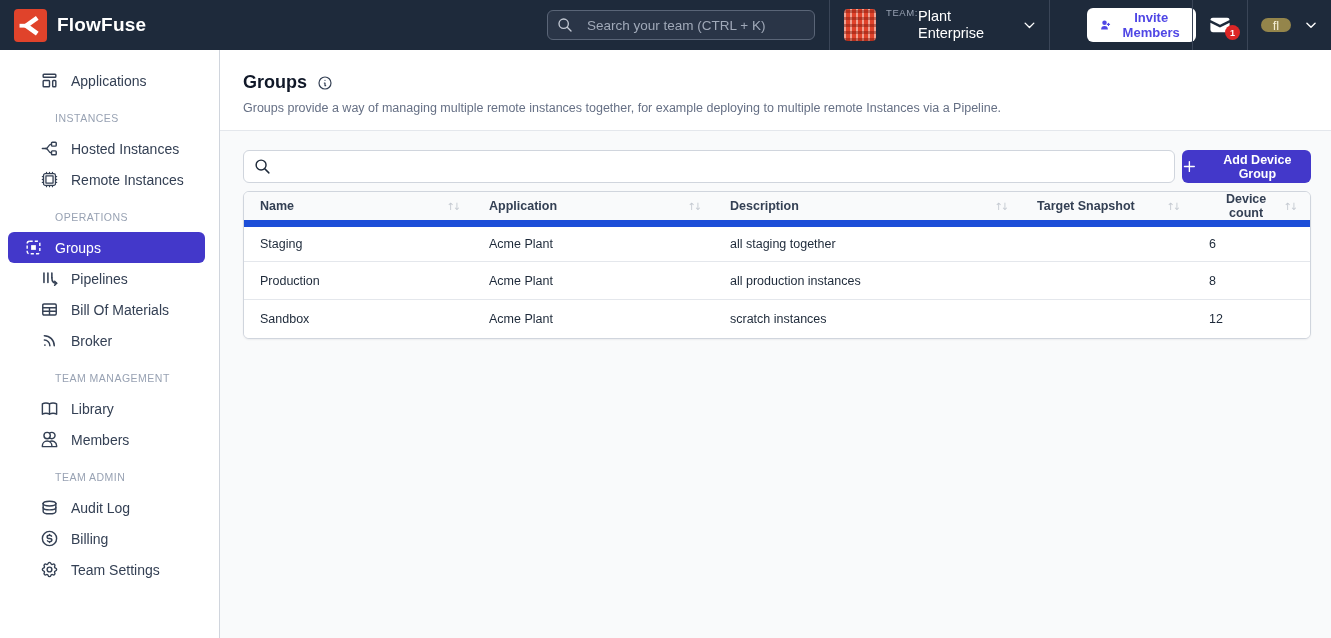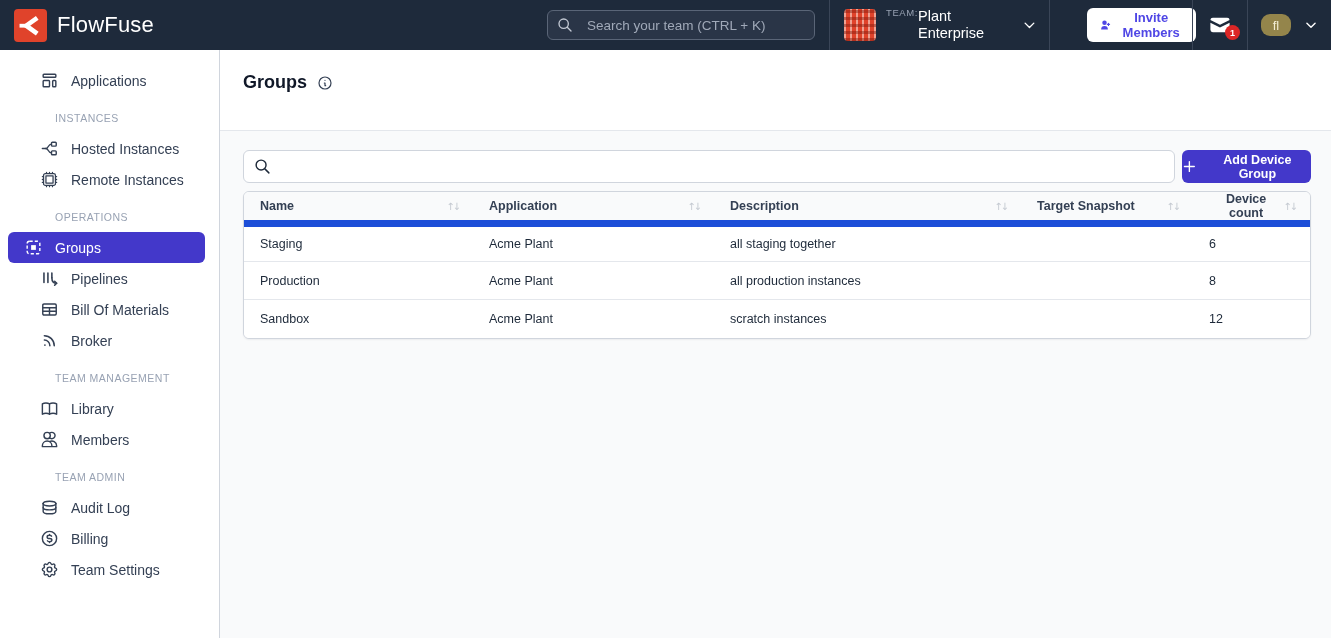--- a/index.html
+++ b/index.html
@@ -4,21 +4,21 @@
 <style>
   * { margin:0; padding:0; box-sizing:border-box; }
   html,body { width:1331px; height:638px; overflow:hidden; }
   body { font-family:"Liberation Sans", sans-serif; background:#F9FAFB; position:relative; }
   svg { display:block; }
 
   
   .topbar { position:absolute; top:0; left:0; width:1331px; height:50px; background:#1E2A3B; z-index:20; }
   .logo { position:absolute; left:14px; top:0; height:50px; display:flex; align-items:center; gap:10px; cursor:pointer; }
   .logo-mark { width:33px; height:33px; background:#E0432B; border-radius:4px; display:flex; align-items:center; justify-content:center; }
-  .logo-text { color:#FFFFFF; font-size:22px; font-weight:400; letter-spacing:.2px; }
+  .logo-text { color:#FFFFFF; font-size:19px; font-weight:700; letter-spacing:.2px; }
 
   .topbar-search { position:absolute; left:547px; top:10px; width:268px; height:30px; background:#2A3547; border:1px solid #5A6577; border-radius:6px; display:flex; align-items:center; gap:14px; padding:0 9px; }
   .topbar-search input { flex:1; background:transparent; border:none; outline:none; color:#C3C9D4; font-size:13.5px; font-family:"Liberation Sans", sans-serif; }
   .topbar-search input::placeholder { color:#A0A9B8; }
 
   .topbar-right { position:absolute; right:0; top:0; height:50px; display:flex; align-items:stretch; }
   .team-block { width:221px; border-left:1px solid #3A4557; border-right:1px solid #3A4557; display:flex; align-items:center; gap:10px; padding:0 12px 0 14px; cursor:pointer; }
   .team-avatar { width:32px; height:32px; border-radius:4px; flex:none;
       background-color:#E0432B;
       background-image:
@@ -30,21 +30,21 @@
   .team-name { font-size:14.5px; color:#FFFFFF; }
   .team-chevron { margin-left:auto; }
 
   .invite-wrap { width:142px; display:flex; align-items:center; justify-content:center; }
   .invite-btn { background:#FFFFFF; color:#4F46E5; border:none; border-radius:6px; height:34px; padding:0 13px; display:flex; align-items:center; gap:8px; font-size:13px; font-weight:700; font-family:"Liberation Sans", sans-serif; cursor:pointer;margin-left:41px; }
 
   .mail-wrap { width:55px; border-left:1px solid #3A4557; display:flex; align-items:center; justify-content:center; position:relative; cursor:pointer; }
   .mail-badge { position:absolute; right:7px; top:25px; min-width:15px; height:15px; border-radius:8px; background:#DC2626; color:#fff; font-size:9px; font-weight:700; display:flex; align-items:center; justify-content:center; padding:0 4px; }
 
   .user-wrap { width:84px; border-left:1px solid #3A4557; display:flex; align-items:center; gap:13px; padding-left:13px; cursor:pointer; }
-  .user-avatar { width:30px; height:22px; border-radius:9px; background:#94854B; color:#F2ECD2; font-size:13px; display:flex; align-items:center; justify-content:center; }
+  .user-avatar { width:30px; height:14px; border-radius:9px; background:#94854B; color:#F2ECD2; font-size:13px; display:flex; align-items:center; justify-content:center; }
 
   
   .sidebar { position:absolute; top:50px; left:0; width:220px; height:588px; background:#FFFFFF; border-right:1px solid #D0D5DD; padding-top:15px; }
   .side-item { height:31px; display:flex; align-items:center; gap:12px; padding-left:40px; font-size:14px; color:#344054; cursor:pointer; }
   .side-item svg { flex:none; }
   .side-item.active { background:#4338CA; color:#FFFFFF; border-radius:6px; margin:0 14px 0 8px; padding-left:16px; }
   .side-section { font-size:10.5px; color:#98A2B3; letter-spacing:.5px; padding:16px 0 9px 8px;margin-left:47px; }
 
   
   .content { position:absolute; top:50px; left:220px; width:1111px; height:588px; background:#F9FAFB; }
@@ -239,20 +239,21 @@
 </div>
 
 <div class="content">
   <div class="content-header">
     <div class="title-row">
       <span class="page-title">Groups</span>
       <svg width="16" height="16" viewBox="0 0 24 24" fill="none" stroke="#344054" stroke-width="1.8" stroke-linecap="round" stroke-linejoin="round">
           <path d="M13 16h-1v-4h-1m1-4h.01M21 12a9 9 0 11-18 0 9 9 0 0118 0z"></path>
         </svg>
     </div>
+    <div class="page-desc">Groups provide a way of managing multiple remote instances together, for example deploying to multiple remote Instances via a Pipeline.</div>
   </div>
 
   <div class="toolbar">
     <div class="filter-box">
       <svg width="17" height="17" viewBox="0 0 24 24" fill="none" stroke="#1D2939" stroke-width="2" stroke-linecap="round" stroke-linejoin="round">
           <path d="M21 21l-6-6m2-5a7 7 0 11-14 0 7 7 0 0114 0z"></path>
         </svg>
     </div>
     <button class="add-btn">
       <svg width="15" height="15" viewBox="0 0 24 24" fill="none" stroke="#FFFFFF" stroke-width="2.2" stroke-linecap="round">

